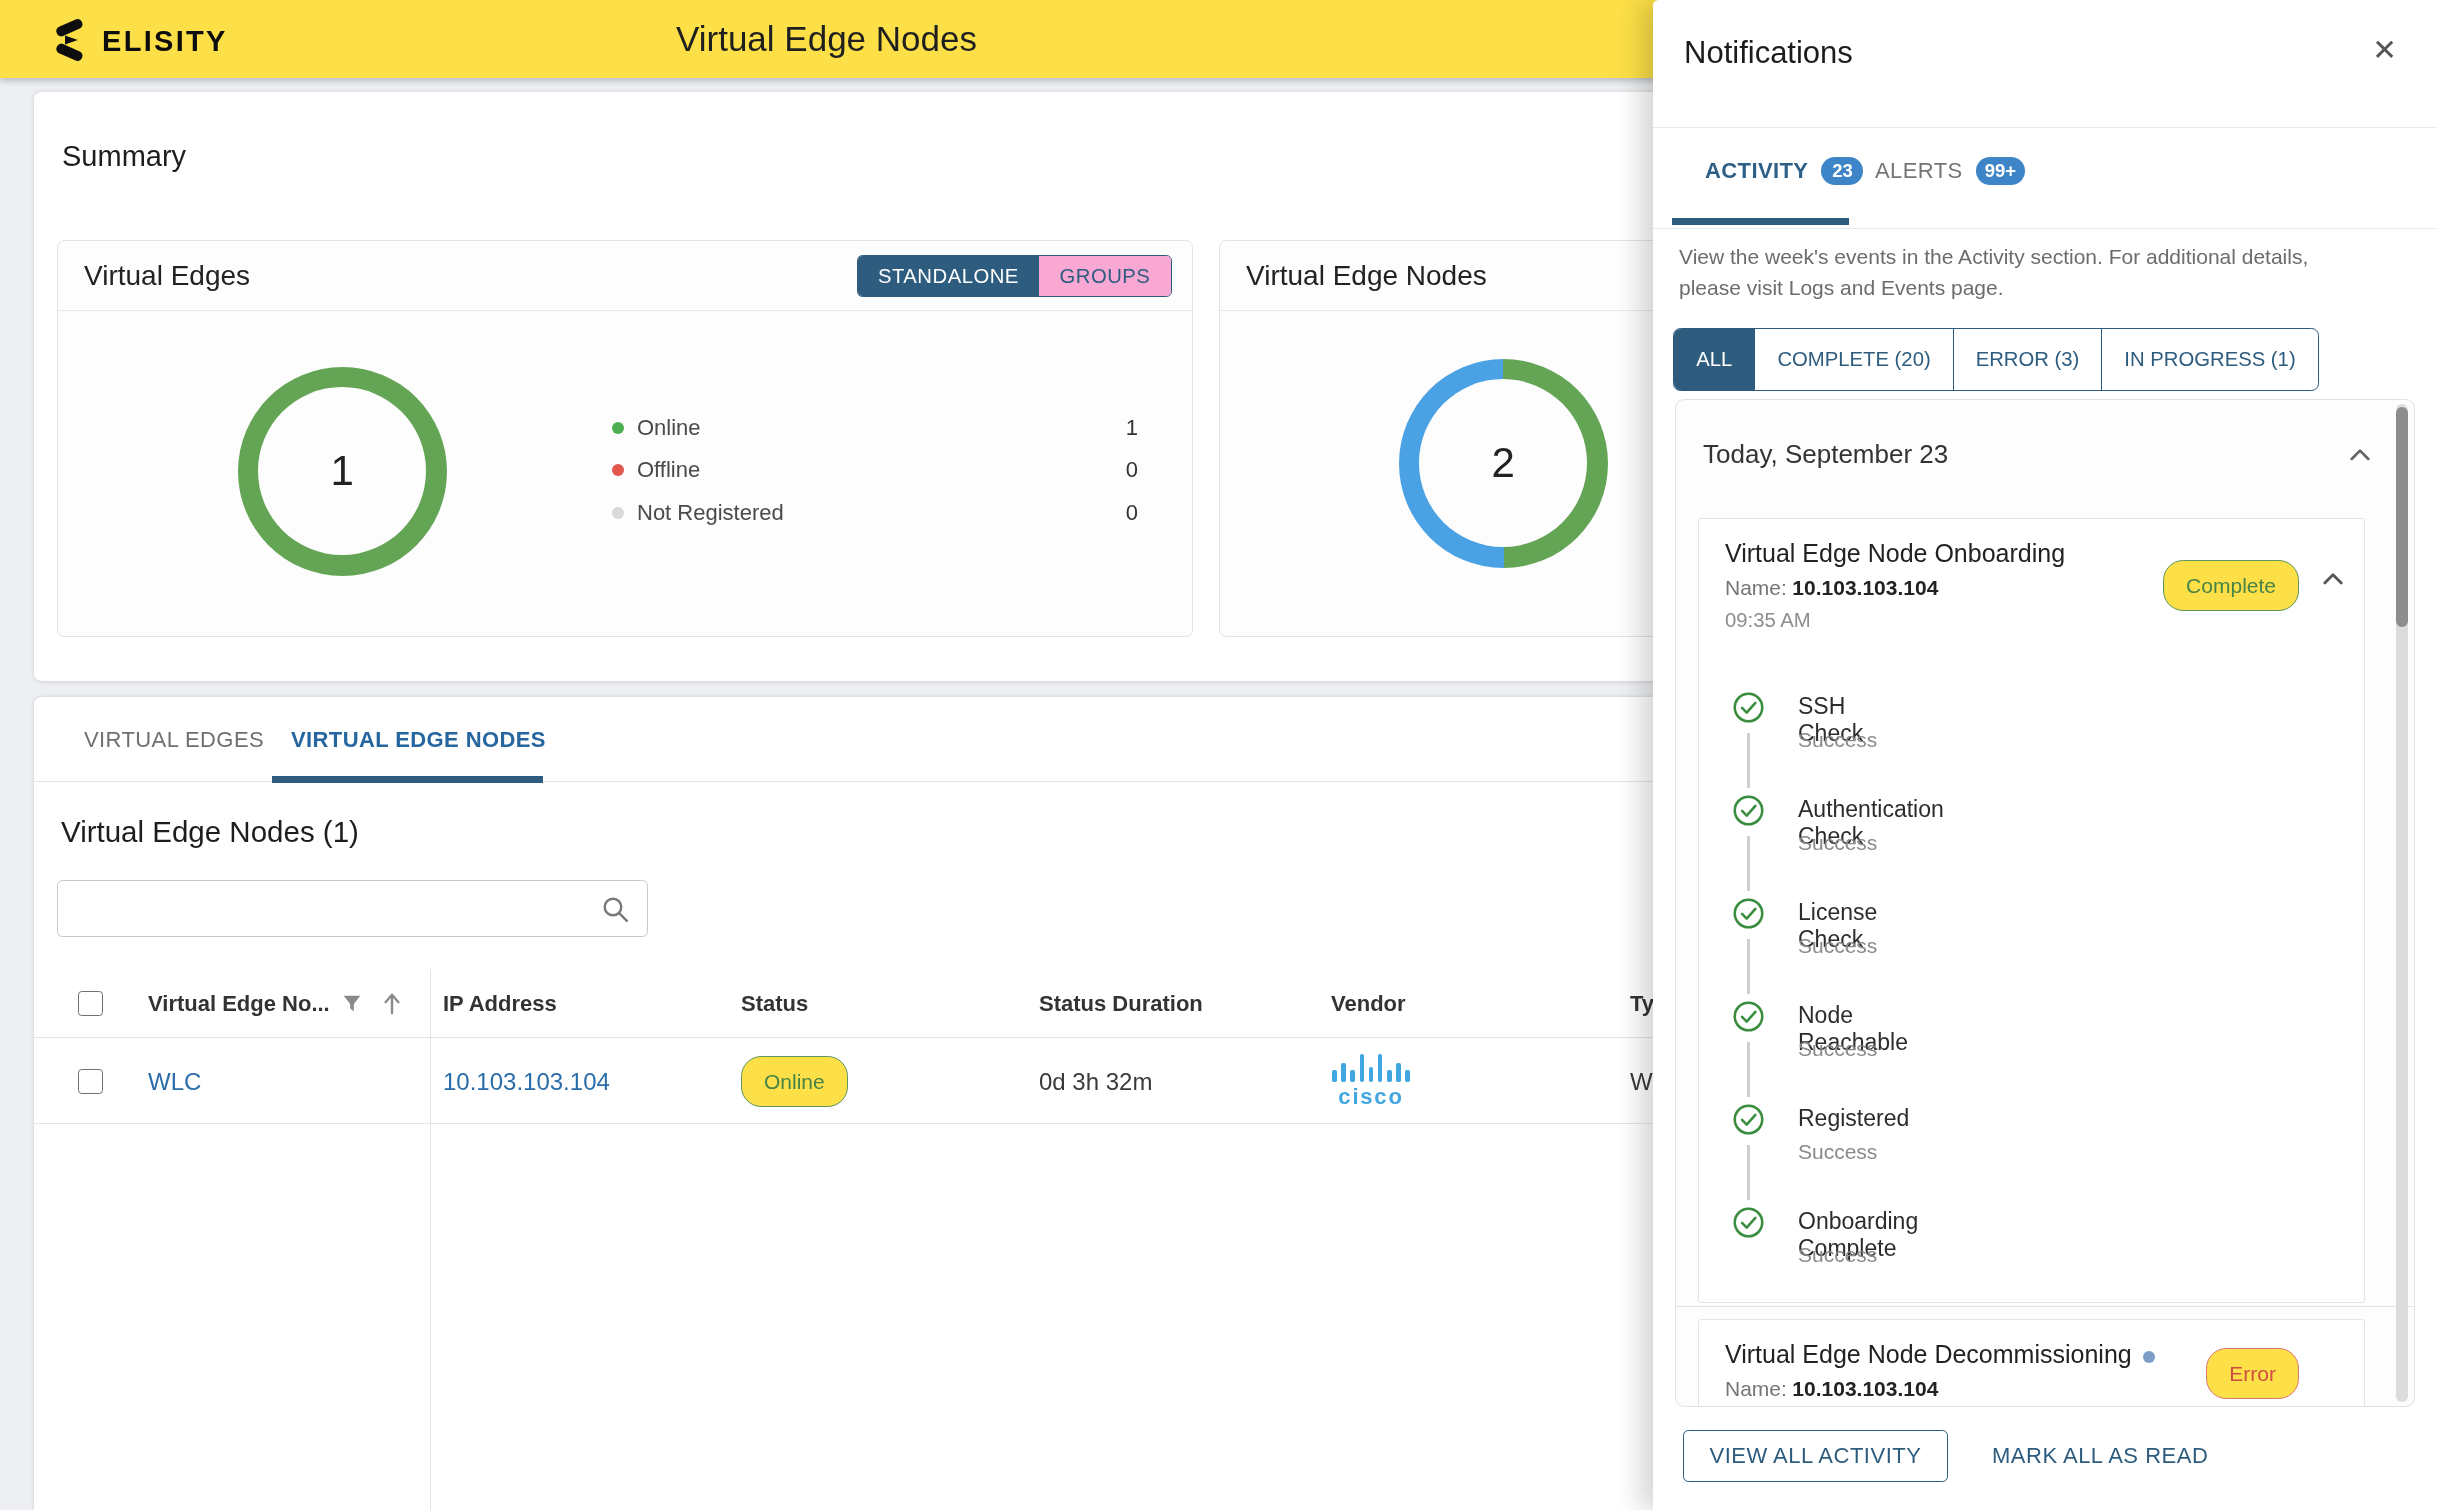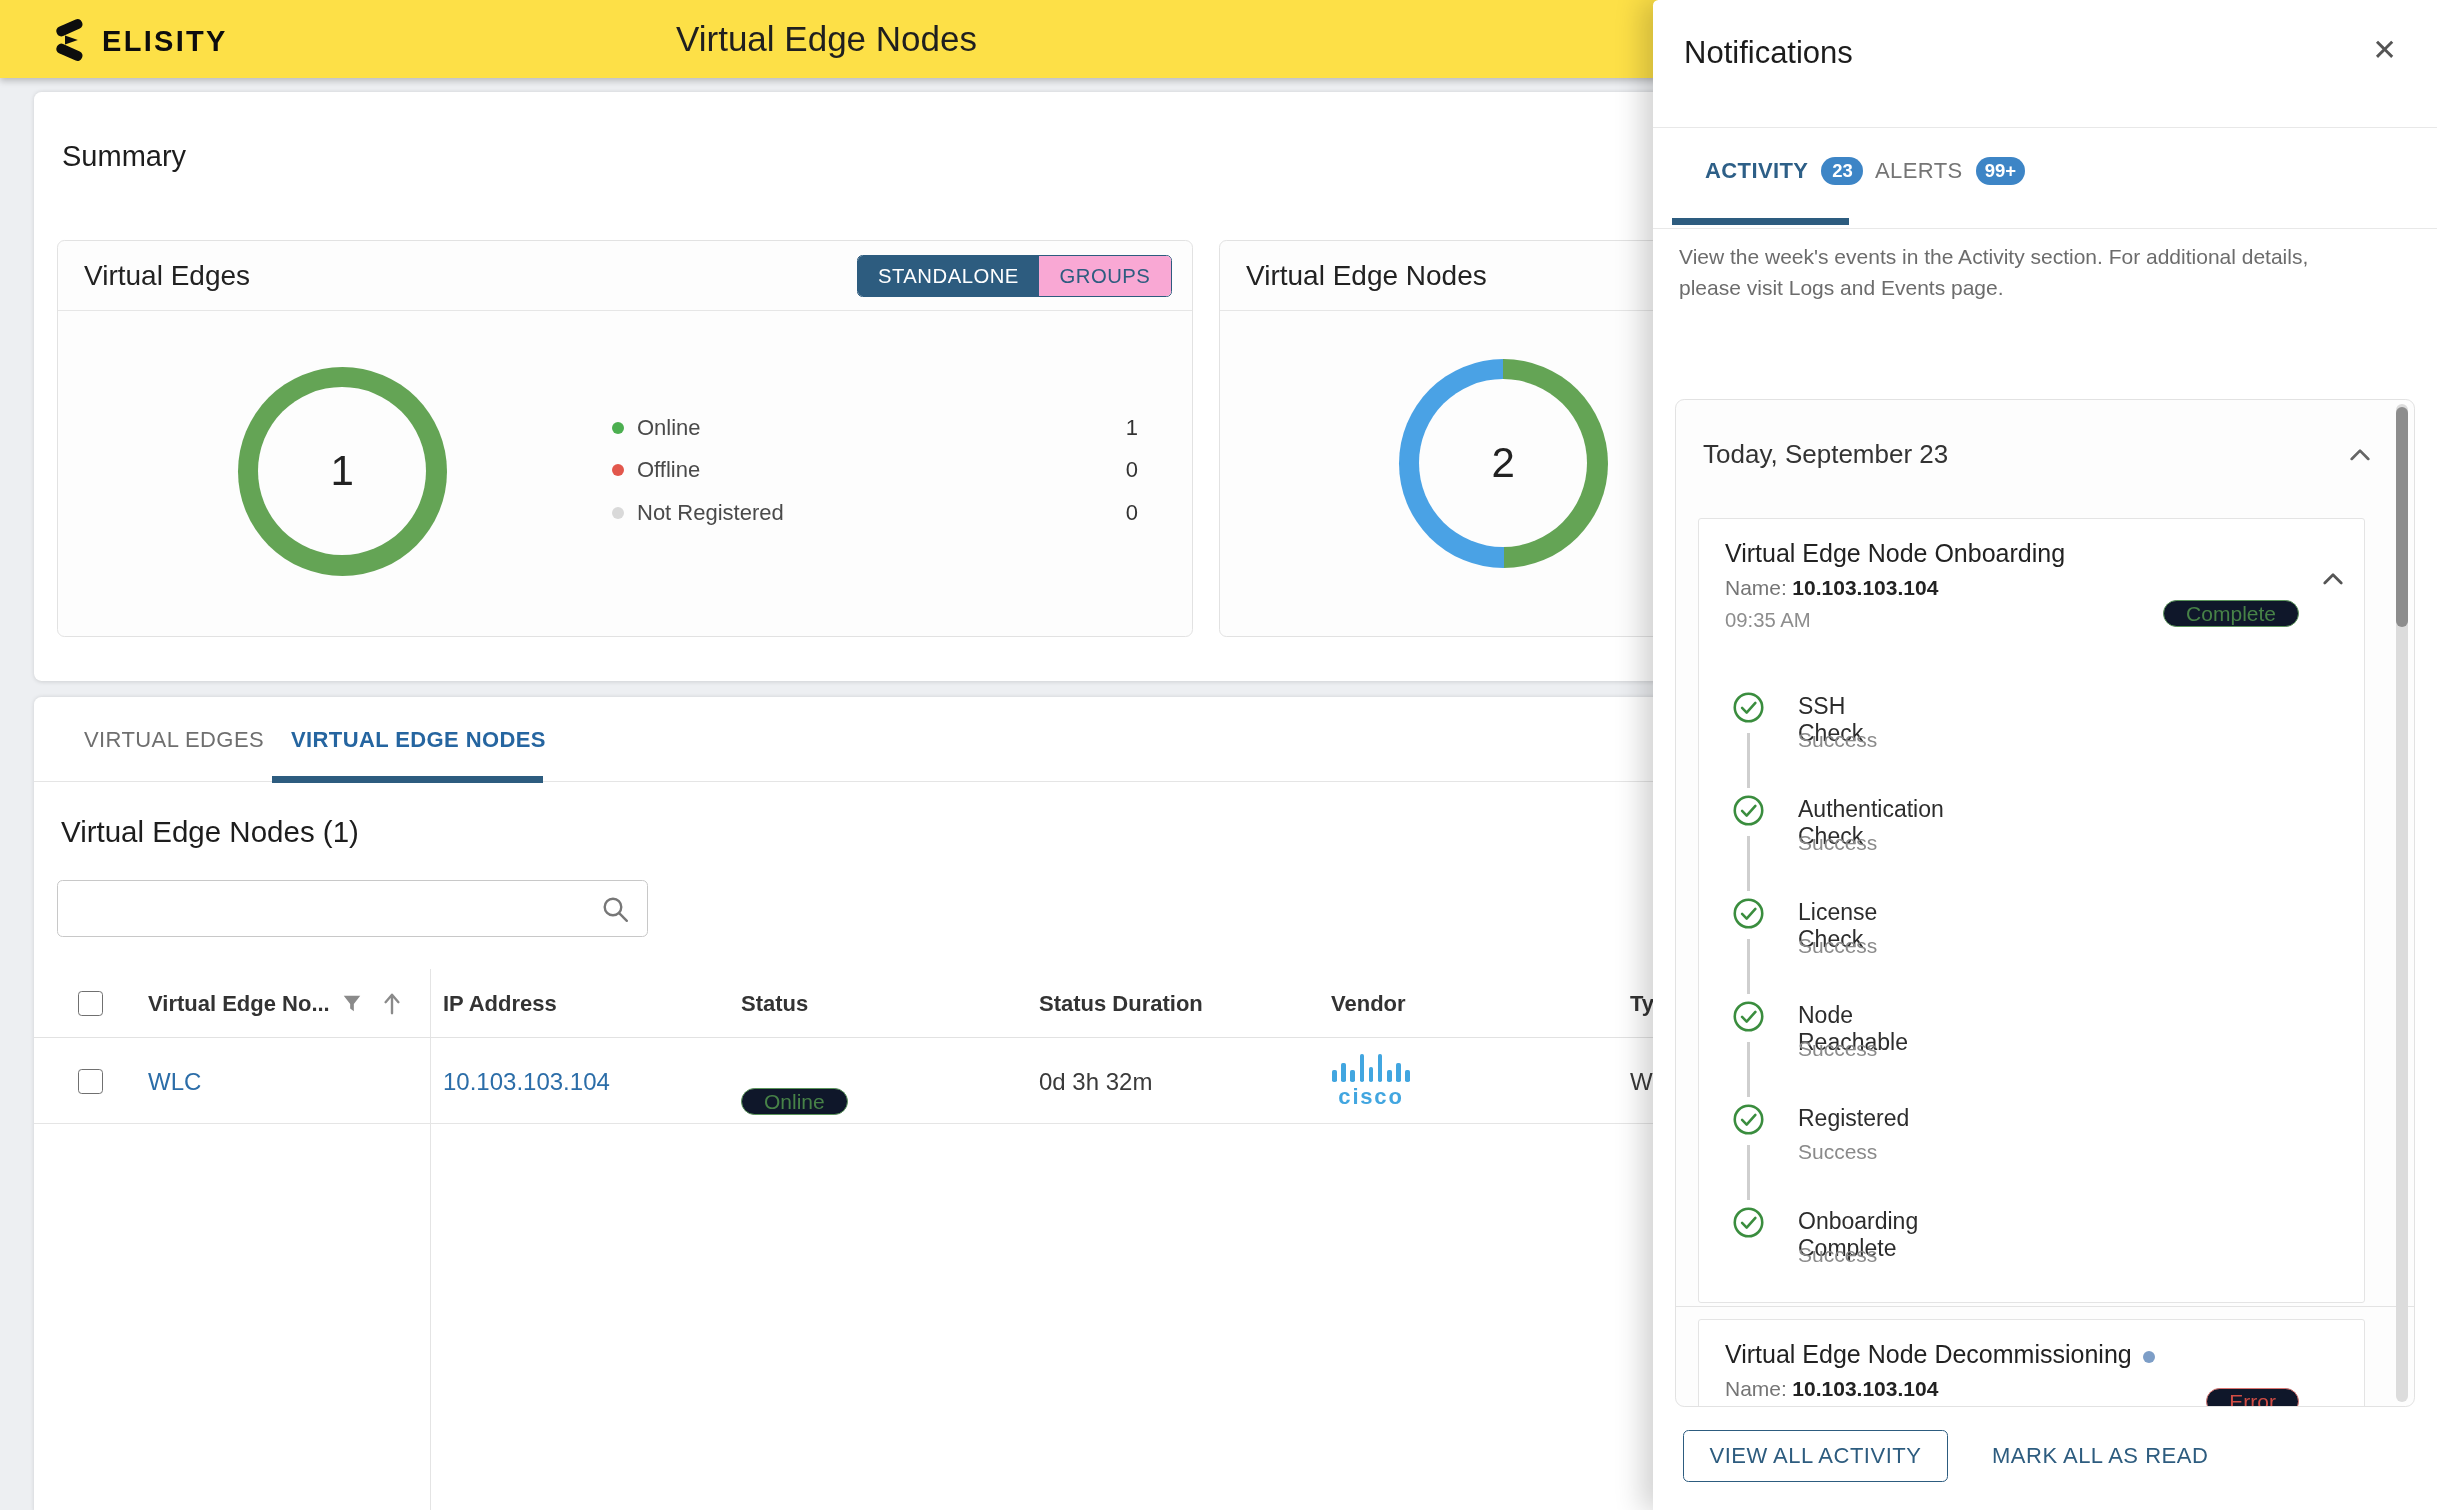--- a/index.html
+++ b/index.html
@@ -68,22 +68,22 @@
 
   .thead { position:absolute; left:0; top:272px; right:0; height:69px; border-bottom:0.9px solid #e2e2e2; }
   .th { position:absolute; top:0; height:69px; display:flex; align-items:center;
         font-size:22px; font-weight:600; color:#333; }
   .trow { position:absolute; left:0; top:342px; right:0; height:85px; border-bottom:0.9px solid #e5e5e5; }
   .td { position:absolute; top:0; height:85px; display:flex; align-items:center; font-size:24px; color:#3a3a3a; }
   .col-divider { position:absolute; left:396px; top:272px; bottom:0; width:0.9px; background:#e4e4e4; }
 
   .checkbox { width:25px; height:25px; border:1.8px solid #707070; border-radius:3.7px; background:#fff; cursor:pointer; }
   .link { color:#2b6da8; cursor:pointer; }
-  .pill { display:inline-flex; align-items:center; justify-content:center; height:27px;
-          padding:0 22px; border-radius:20.3px; font-size:21px; background:#0f172a;margin-top:40px; }
+  .pill { display:inline-flex; align-items:center; justify-content:center; height:51px;
+          padding:0 22px; border-radius:20.3px; font-size:21px; background:#fde047; }
   .pill-green { border:1.8px solid #5a945a; color:#478247; }
   .pill-red { border:1.8px solid #d97570; color:#cf4c44; }
 
   .cisco { display:flex; flex-direction:column; align-items:center; width:92px; }
   .cisco-bars { display:flex; align-items:flex-end; gap:4.6px; height:29.5px; }
   .cisco-bars i { display:block; width:4.6px; background:#42a6e0; border-radius:1.8px; }
   .cisco-word { font-size:22px; font-weight:700; letter-spacing:1.8px; color:#42a6e0; margin-top:1.8px; }
 
   
   .panel { position:absolute; left:1653px; top:0; width:785px; height:1511px; background:#fff;
@@ -298,20 +298,26 @@
     </div>
     <div class="ptab ptab-alerts">
       <span class="ptab-label">ALERTS</span>
       <span class="badge">99+</span>
     </div>
     <div class="ptab-underline"></div>
     <div class="panel-div2"></div>
 
     <div class="panel-desc">View the week's events in the Activity section. For additional details, please visit Logs and Events page.</div>
 
+    <div class="chips">
+      <div class="chip sel">ALL</div>
+      <div class="chip">COMPLETE (20)</div>
+      <div class="chip">ERROR (3)</div>
+      <div class="chip">IN PROGRESS (1)</div>
+    </div>
 
     <div class="nlist">
       <div class="group-header">Today, September 23</div>
       <div class="group-chevron">
         <svg width="24" height="16.6" viewBox="0 0 26 18">
             <path d="M4 14 L13 5 L22 14" fill="none" stroke="#666" stroke-width="3" stroke-linecap="round" stroke-linejoin="round"></path>
           </svg>
       </div>
 
       <div class="ncard ncard-onboarding">

